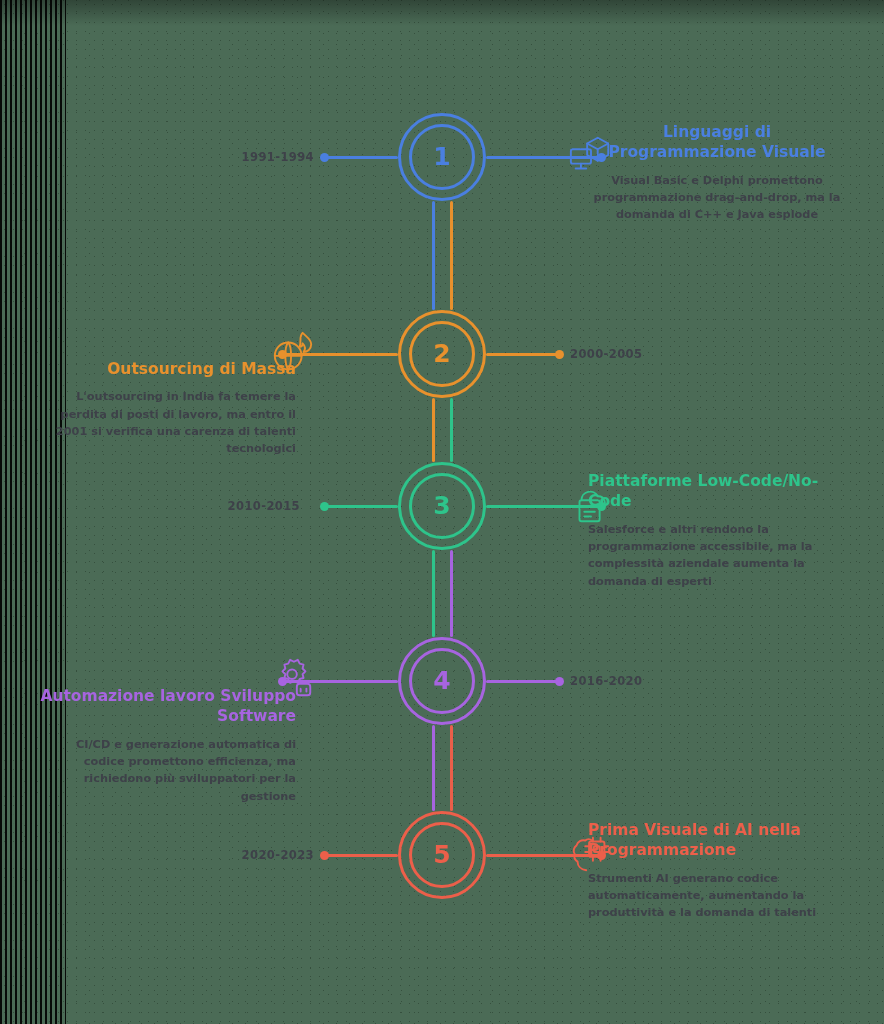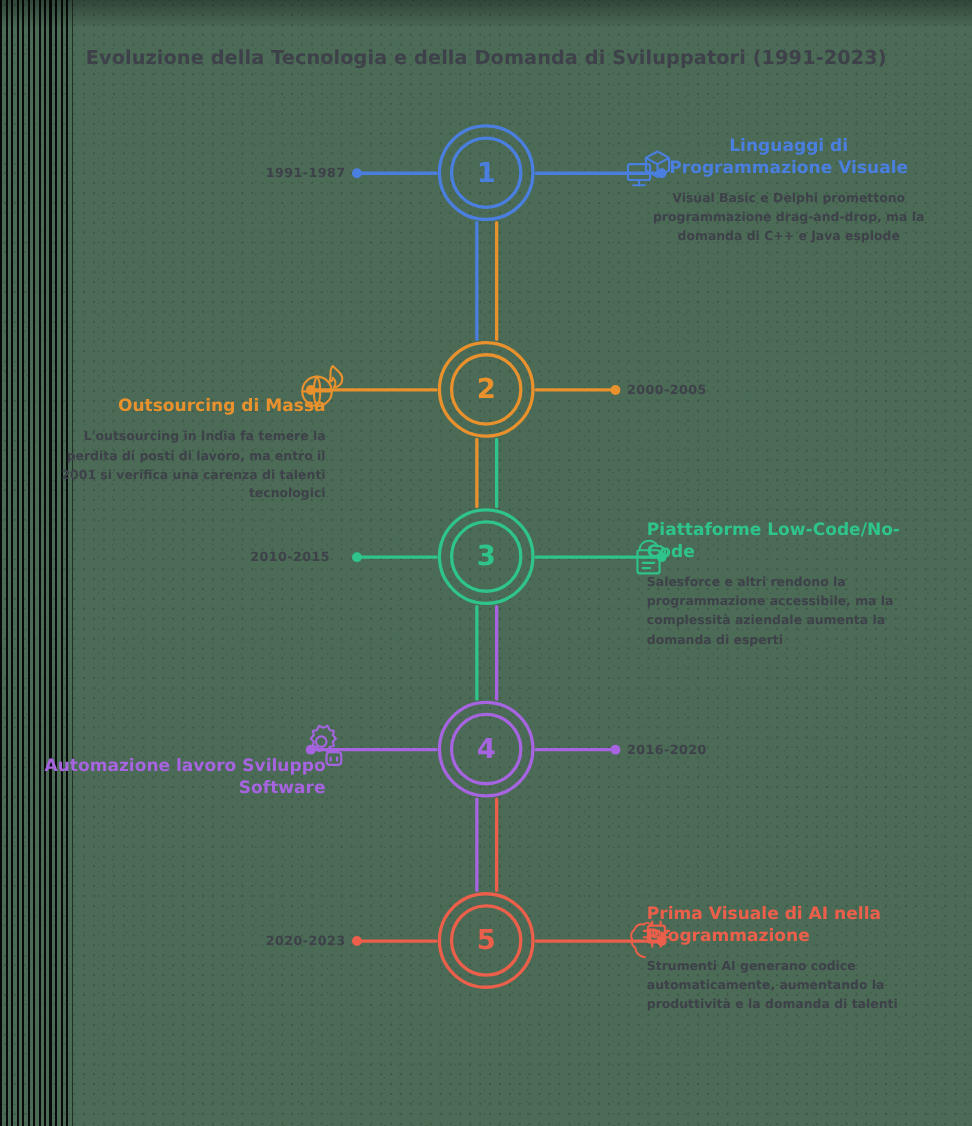--- a/index.html
+++ b/index.html
@@ -162,21 +162,20 @@
   .icon svg { width: 46px; height: 46px; display: block; }
 </style>
 </head>
 <body>
 
 <div id="canvas">
   <div class="noise"></div>
   <div class="left-band"></div>
   <div class="top-fade"></div>
 
-  <div class="title">Evoluzione della Tecnologia e della Domanda di Sviluppatori (1991-2023)</div>
 
   <div class="spine" id="spine"></div>
   <div id="nodes-layer">
       <div class="rail" style="left: 431.5px; top: 201px; height: 109px; background: rgb(74, 127, 224);"></div>
       <div class="rail" style="left: 449.5px; top: 201px; height: 109px; background: rgb(232, 145, 45);"></div>
       <div class="rail" style="left: 431.5px; top: 398px; height: 64px; background: rgb(232, 145, 45);"></div>
       <div class="rail" style="left: 449.5px; top: 398px; height: 64px; background: rgb(46, 196, 139);"></div>
       <div class="rail" style="left: 431.5px; top: 550px; height: 87px; background: rgb(46, 196, 139);"></div>
       <div class="rail" style="left: 449.5px; top: 550px; height: 87px; background: rgb(167, 100, 224);"></div>
       <div class="rail" style="left: 431.5px; top: 725px; height: 86px; background: rgb(167, 100, 224);"></div>
@@ -185,21 +184,21 @@
         <div class="ring-outer"></div>
      <div class="ring-inner"></div>
      <div class="node-num">1</div>
       </div>
       <div class="connector" style="top: 155.5px; background: rgb(74, 127, 224); width: 118px; left: 486px;">
         <div class="dot" style="background: rgb(74, 127, 224); right: -2px;"></div>
       </div>
       <div class="connector" style="top: 155.5px; background: rgb(74, 127, 224); width: 76px; left: 322px;">
         <div class="dot" style="background: rgb(74, 127, 224); left: -2px;"></div>
       </div>
-      <div class="year" style="top: 150px; right: 570px;">1991-1987</div>
+      <div class="year" style="top: 150px; right: 570px;">1991-1994</div>
       <div class="icon" style="top: 132px; left: 568px;">
         <svg viewBox="0 0 48 48">
         <rect x="3" y="18" width="21" height="15" rx="2" fill="none" stroke="#4a7fe0" stroke-width="2" stroke-linecap="round" stroke-linejoin="round"></rect>
         <path d="M13.5 33v5M8 38h11" fill="none" stroke="#4a7fe0" stroke-width="2" stroke-linecap="round" stroke-linejoin="round"></path>
         <path d="M31 6l11 6v12l-11 6-11-6V12z" fill="none" stroke="#4a7fe0" stroke-width="2" stroke-linecap="round" stroke-linejoin="round"></path>
         <path d="M20 12l11 6 11-6M31 18v12" fill="none" stroke="#4a7fe0" stroke-width="2" stroke-linecap="round" stroke-linejoin="round"></path>
       </svg>
       </div>
       <div class="block right" style="top: 122px; left: 588px; text-align: center;">
         <div class="block-head" style="color:#4a7fe0">Linguaggi di Programmazione Visuale</div>
@@ -266,20 +265,21 @@
       <div class="icon" style="top: 656px; left: 270px;">
         <svg viewBox="0 0 48 48">
         <path d="M21 4l4 2 4-2 2 4 4 1-1 4 3 3-3 3 1 4-4 1-2 4-4-2-4 2-2-4-4-1 1-4-3-3 3-3-1-4 4-1z" fill="none" stroke="#a764e0" stroke-width="2" stroke-linecap="round" stroke-linejoin="round"></path>
         <circle cx="23" cy="19" r="5" fill="none" stroke="#a764e0" stroke-width="2" stroke-linecap="round" stroke-linejoin="round"></circle>
         <rect x="28" y="29" width="14" height="12" rx="3" fill="none" stroke="#a764e0" stroke-width="2" stroke-linecap="round" stroke-linejoin="round"></rect>
         <path d="M32 34v3M38 34v3" fill="none" stroke="#a764e0" stroke-width="2" stroke-linecap="round" stroke-linejoin="round"></path>
       </svg>
       </div>
       <div class="block left" style="top: 646px; left: 38px;">
         <div class="block-head" style="color:#a764e0">Automazione lavoro Sviluppo Software</div>
+     <div class="block-desc">CI/CD e generazione automatica di codice promettono efficienza, ma richiedono più sviluppatori per la gestione</div>
       </div>
       <div class="node" style="top: 855px; color: rgb(236, 95, 74);">
         <div class="ring-outer"></div>
      <div class="ring-inner"></div>
      <div class="node-num">5</div>
       </div>
       <div class="connector" style="top: 853.5px; background: rgb(236, 95, 74); width: 118px; left: 486px;">
         <div class="dot" style="background: rgb(236, 95, 74); right: -2px;"></div>
       </div>
       <div class="connector" style="top: 853.5px; background: rgb(236, 95, 74); width: 76px; left: 322px;">

